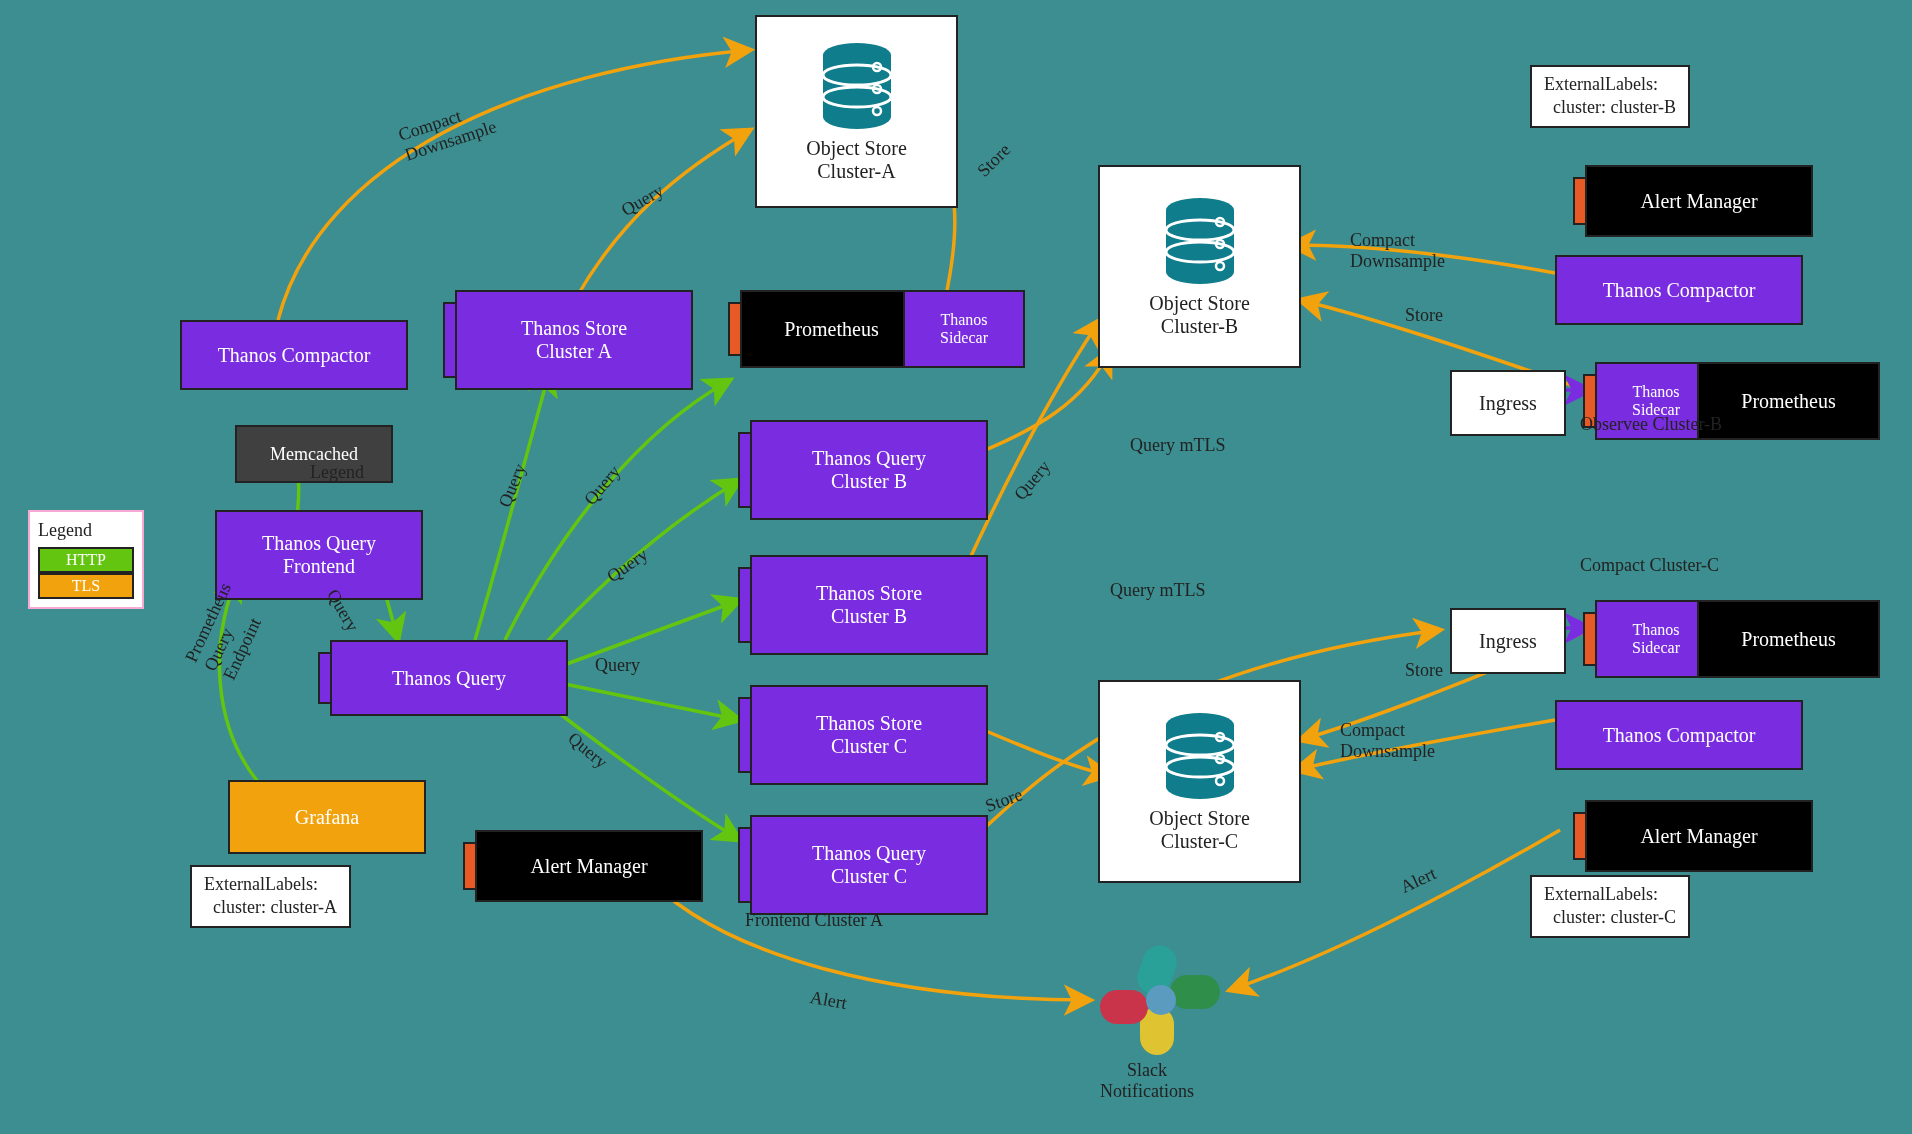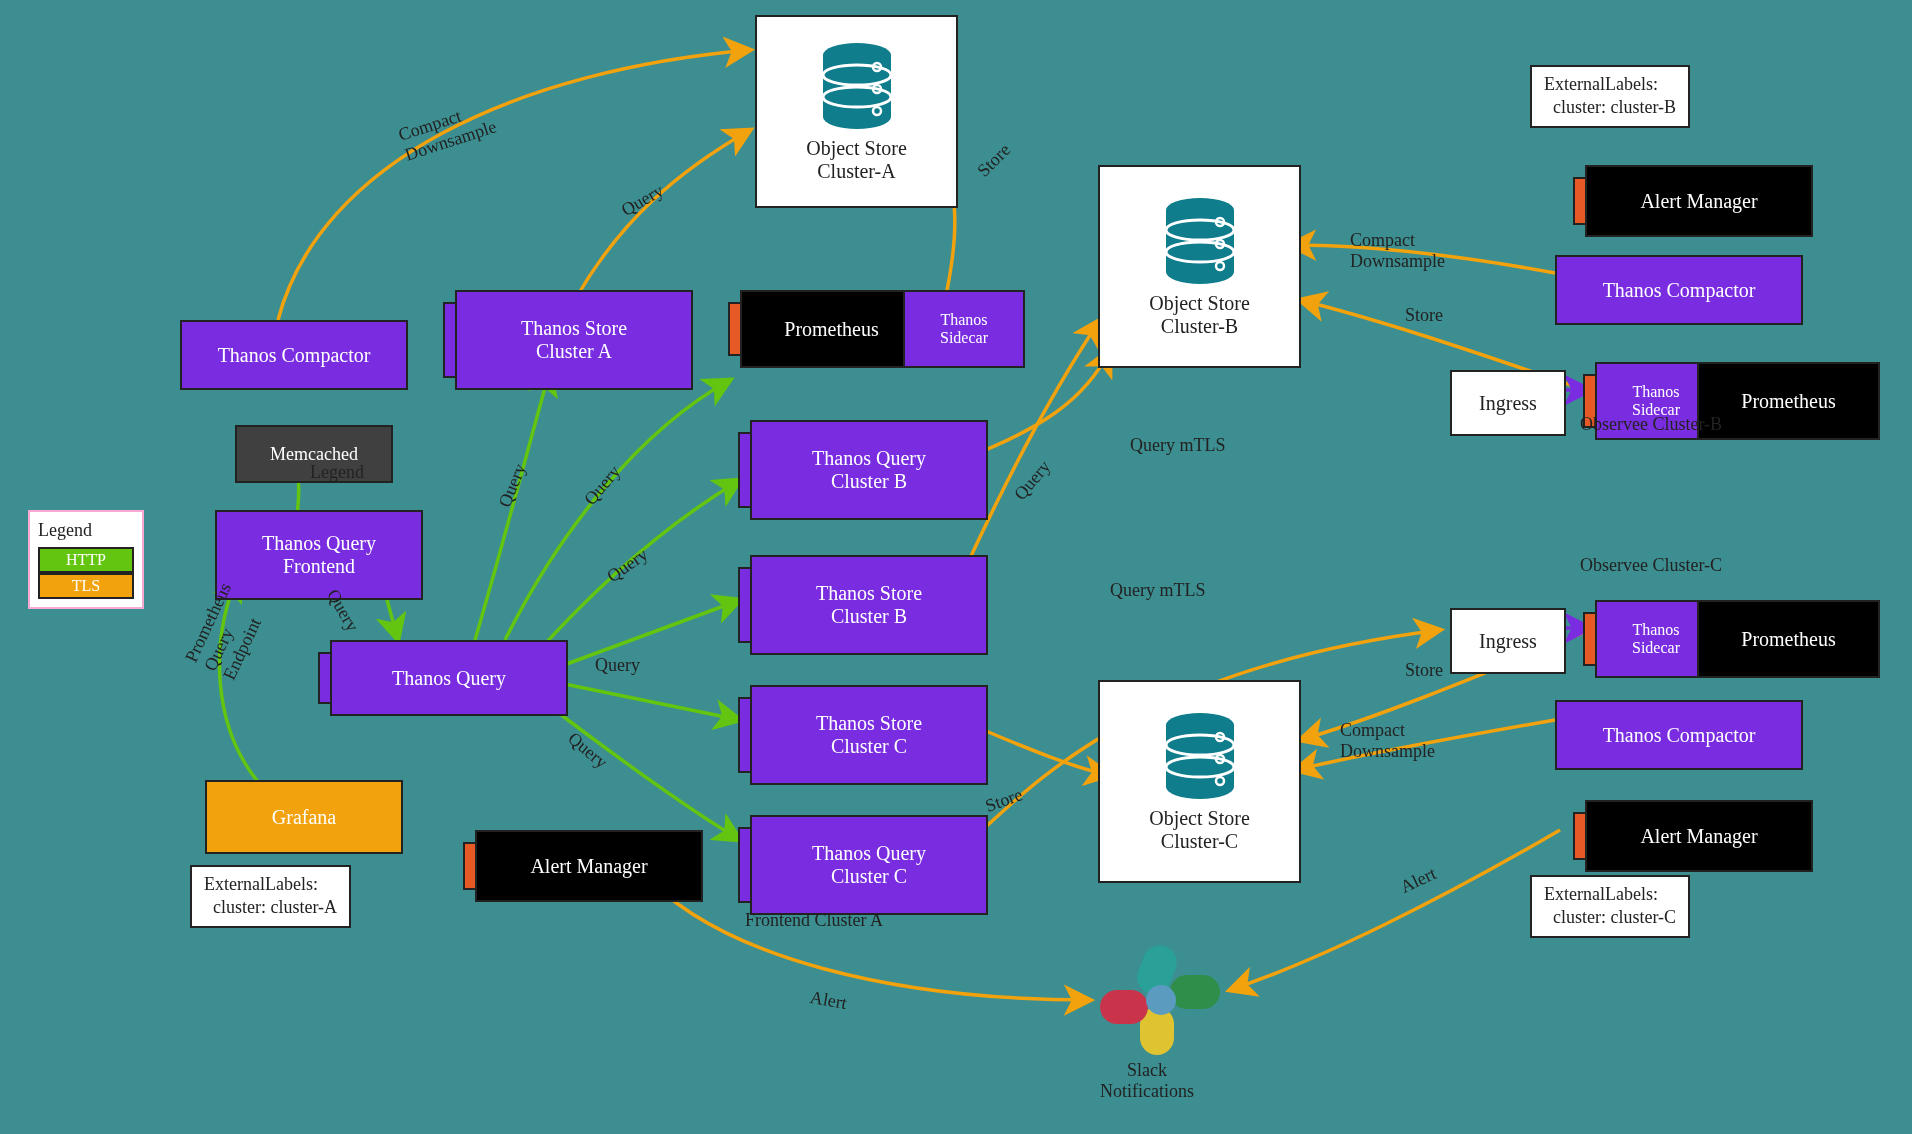--- a/index.html
+++ b/index.html
@@ -89,21 +89,21 @@
 <div class="box green" style="left:235px;top:425px;width:130px;height:30px;font-size:18px">Memcached</div>
 
 <div class="box purple" style="left:215px;top:510px;width:180px;height:62px;white-space:pre">Thanos Query
 Frontend</div>
 
 <div class="stack purple" style="left:330px;top:640px;width:210px;height:48px">
   <div class="shadow" style="left:-12px;top:12px;width:210px;height:48px;background:#7a2de0"></div>
   <div class="box purple" style="left:0;top:0;width:210px;height:48px">Thanos Query</div>
 </div>
 
-<div class="box yellow" style="left:205px;top:780px;width:170px;height:46px">Grafana</div>
+<div class="box yellow" style="left:228px;top:780px;width:170px;height:46px">Grafana</div>
 
 <div class="stack orange" style="left:475px;top:830px;width:200px;height:44px">
   <div class="shadow" style="left:-12px;top:12px;width:200px;height:44px;background:#e85a25"></div>
   <div class="box orange" style="left:0;top:0;width:200px;height:44px">Alert Manager</div>
 </div>
 
 <div class="stack purple" style="left:750px;top:420px;width:210px;height:72px">
   <div class="shadow" style="left:-12px;top:12px;width:210px;height:72px;background:#7a2de0"></div>
   <div class="box purple" style="left:0;top:0;width:210px;height:72px;white-space:pre">Thanos Query
 Cluster B</div>
@@ -197,21 +197,21 @@
 
 <div class="note" style="left:190px;top:865px;white-space:pre">ExternalLabels:
   cluster: cluster-A</div>
 <div class="note" style="left:1530px;top:65px;white-space:pre">ExternalLabels:
   cluster: cluster-B</div>
 <div class="note" style="left:1530px;top:875px;white-space:pre">ExternalLabels:
   cluster: cluster-C</div>
 
 <div class="lbl" style="left:745px;top:910px">Frontend Cluster A</div>
 <div class="lbl" style="left:1580px;top:414px">Observee Cluster-B</div>
-<div class="lbl" style="left:1580px;top:555px">Observee Cluster-C</div>
+<div class="lbl" style="left:1580px;top:555px">Compact Cluster-C</div>
 
 <div class="slack" style="left:1100px;top:945px">
   <div class="p" style="left:40px;top:0;width:34px;height:50px;background:#2aa198;transform:rotate(20deg)"></div>
   <div class="p" style="left:70px;top:30px;width:50px;height:34px;background:#2f8f4a"></div>
   <div class="p" style="left:40px;top:62px;width:34px;height:48px;background:#e0c331"></div>
   <div class="p" style="left:0;top:45px;width:48px;height:34px;background:#c9344b"></div>
   <div class="p" style="left:46px;top:40px;width:30px;height:30px;background:#5a9bbf;border-radius:50%"></div>
 </div>
 <div class="lbl" style="left:1100px;top:1060px;white-space:pre;text-align:center">Slack
 Notifications</div>

